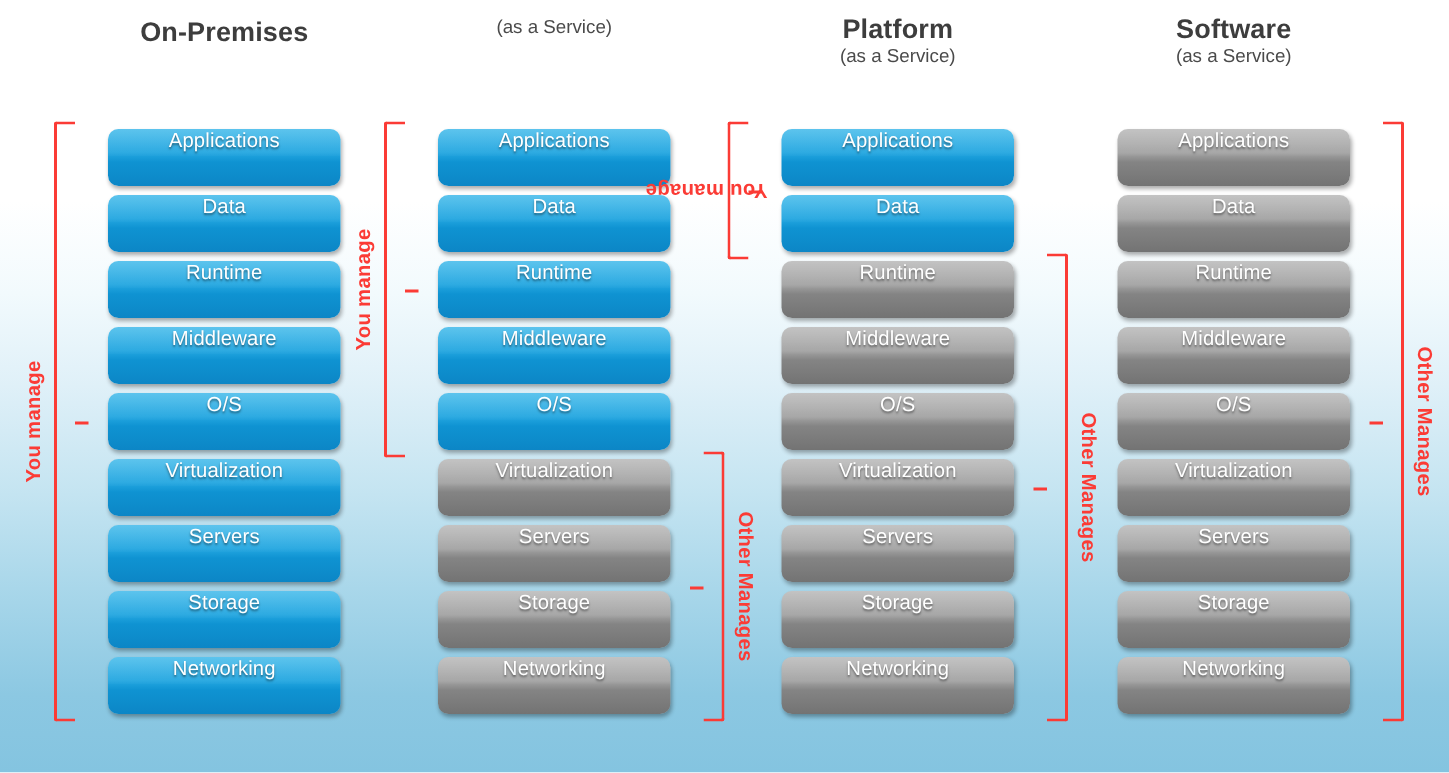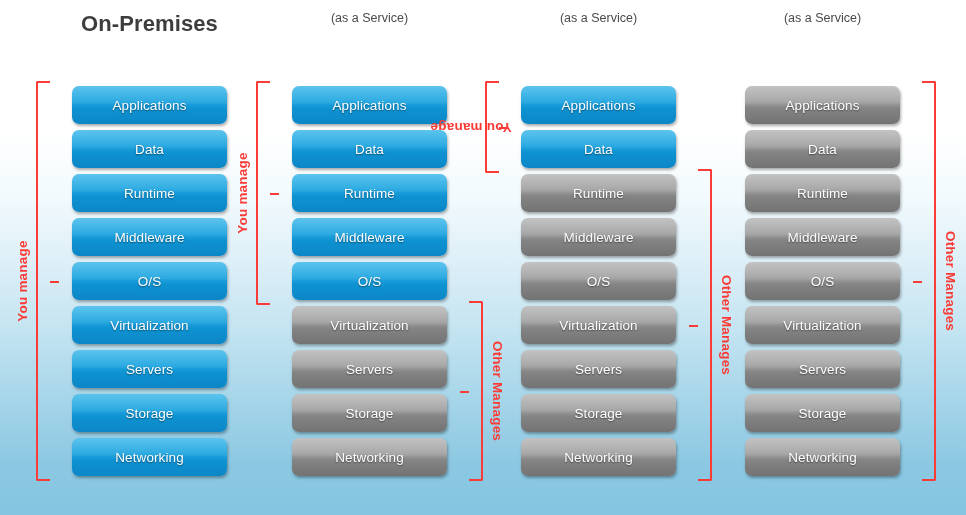--- a/index.html
+++ b/index.html
@@ -30,21 +30,21 @@
     overflow: hidden;
   }
 
   
   .col-header {
     position: absolute;
     text-align: center;
     line-height: 1.05;
   }
   .col-title {
-    font-size: 22px;
+    font-size: 18px;
     font-weight: bold;
     color: #3d3d3d;
     letter-spacing: .1px;
     white-space: nowrap;
   }
   .col-sub {
     font-size: 12.5px;
     font-weight: normal;
     color: #4a4a4a;
     white-space: nowrap;
@@ -53,21 +53,20 @@
 
   
   .stack {
     position: absolute;
   }
   .layer-box {
     position: absolute;
     height: 38px;
     border-radius: 7px;
     display: flex;
-    align-items: center;
     justify-content: center;
     box-shadow: 1px 2px 3px rgba(0,0,0,0.33);
     overflow: hidden;
   }
   .layer-box .label {
     font-size: 13.5px;
     color: #ffffff;
     text-shadow: 0 1px 1.5px rgba(0,0,0,0.45);
     white-space: nowrap;
     letter-spacing: .1px;
@@ -206,20 +205,21 @@
         <span class="label">Networking</span>
       </div>
     </div>
     <div class="bracket open-right" style="left: 256px; top: 81px; width: 14px; height: 224px;"></div>
     <div class="bracket-tick" style="left: 270px; top: 193px; width: 9px;"></div>
     <div class="bracket-label rot-ccw" style="left: 242px; top: 193px;">You manage</div>
     <div class="bracket open-left" style="left: 469px; top: 301px; width: 14px; height: 180px;"></div>
     <div class="bracket-tick" style="left: 460px; top: 391px; width: 9px;"></div>
     <div class="bracket-label rot-cw" style="left: 497px; top: 391px;">Other Manages</div>
     <div class="col-header" style="left: 521px; top: 10px; width: 155px;">
+      <div class="col-title">Platform</div>
       <div class="col-sub">(as a Service)</div>
     </div>
     <div class="stack">
       <div class="layer-box blue" style="left: 521px; top: 86px; width: 155px;">
         <span class="label">Applications</span>
       </div>
       <div class="layer-box blue" style="left: 521px; top: 130px; width: 155px;">
         <span class="label">Data</span>
       </div>
       <div class="layer-box gray" style="left: 521px; top: 174px; width: 155px;">
@@ -244,20 +244,21 @@
         <span class="label">Networking</span>
       </div>
     </div>
     <div class="bracket open-right" style="left: 485px; top: 81px; width: 14px; height: 92px;"></div>
     <div class="bracket-tick" style="left: 499px; top: 127px; width: 9px;"></div>
     <div class="bracket-label rot-flip" style="left: 471px; top: 127px;">You manage</div>
     <div class="bracket open-left" style="left: 698px; top: 169px; width: 14px; height: 312px;"></div>
     <div class="bracket-tick" style="left: 689px; top: 325px; width: 9px;"></div>
     <div class="bracket-label rot-cw" style="left: 726px; top: 325px;">Other Manages</div>
     <div class="col-header" style="left: 745px; top: 10px; width: 155px;">
+      <div class="col-title">Software</div>
       <div class="col-sub">(as a Service)</div>
     </div>
     <div class="stack">
       <div class="layer-box gray" style="left: 745px; top: 86px; width: 155px;">
         <span class="label">Applications</span>
       </div>
       <div class="layer-box gray" style="left: 745px; top: 130px; width: 155px;">
         <span class="label">Data</span>
       </div>
       <div class="layer-box gray" style="left: 745px; top: 174px; width: 155px;">

